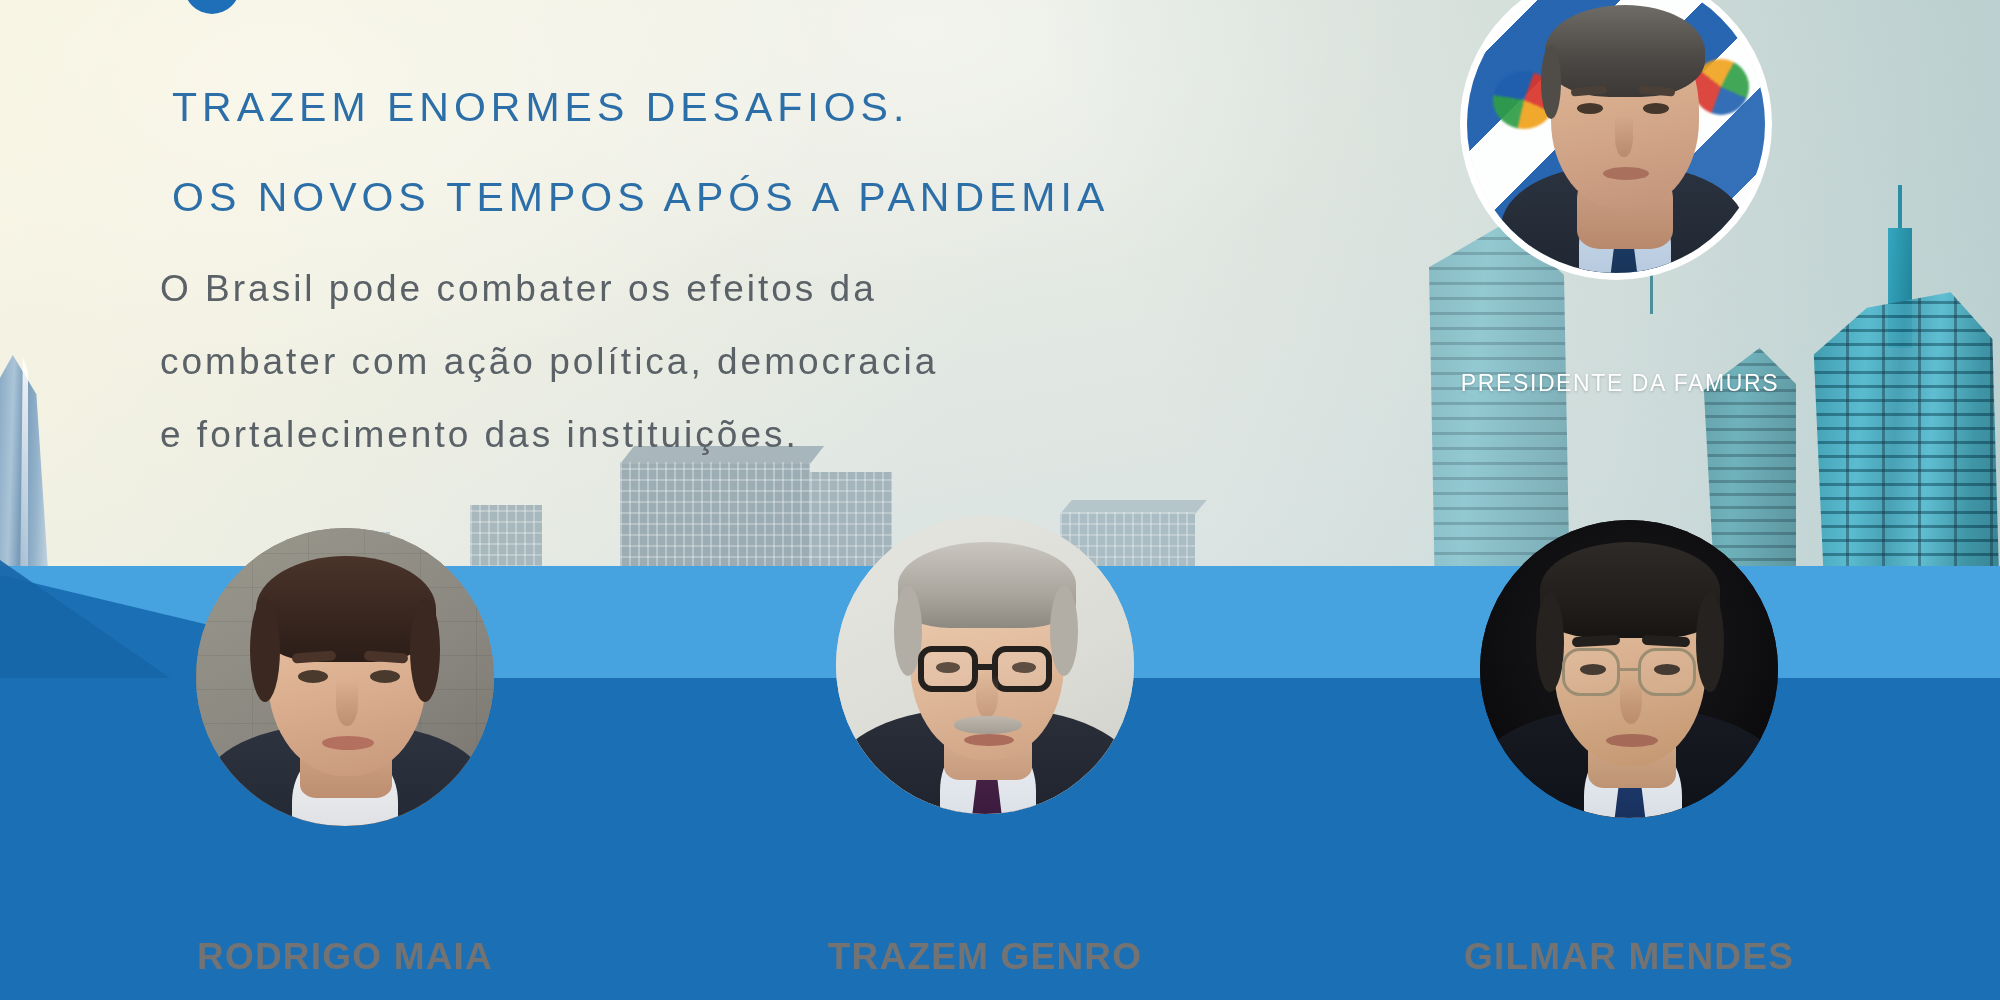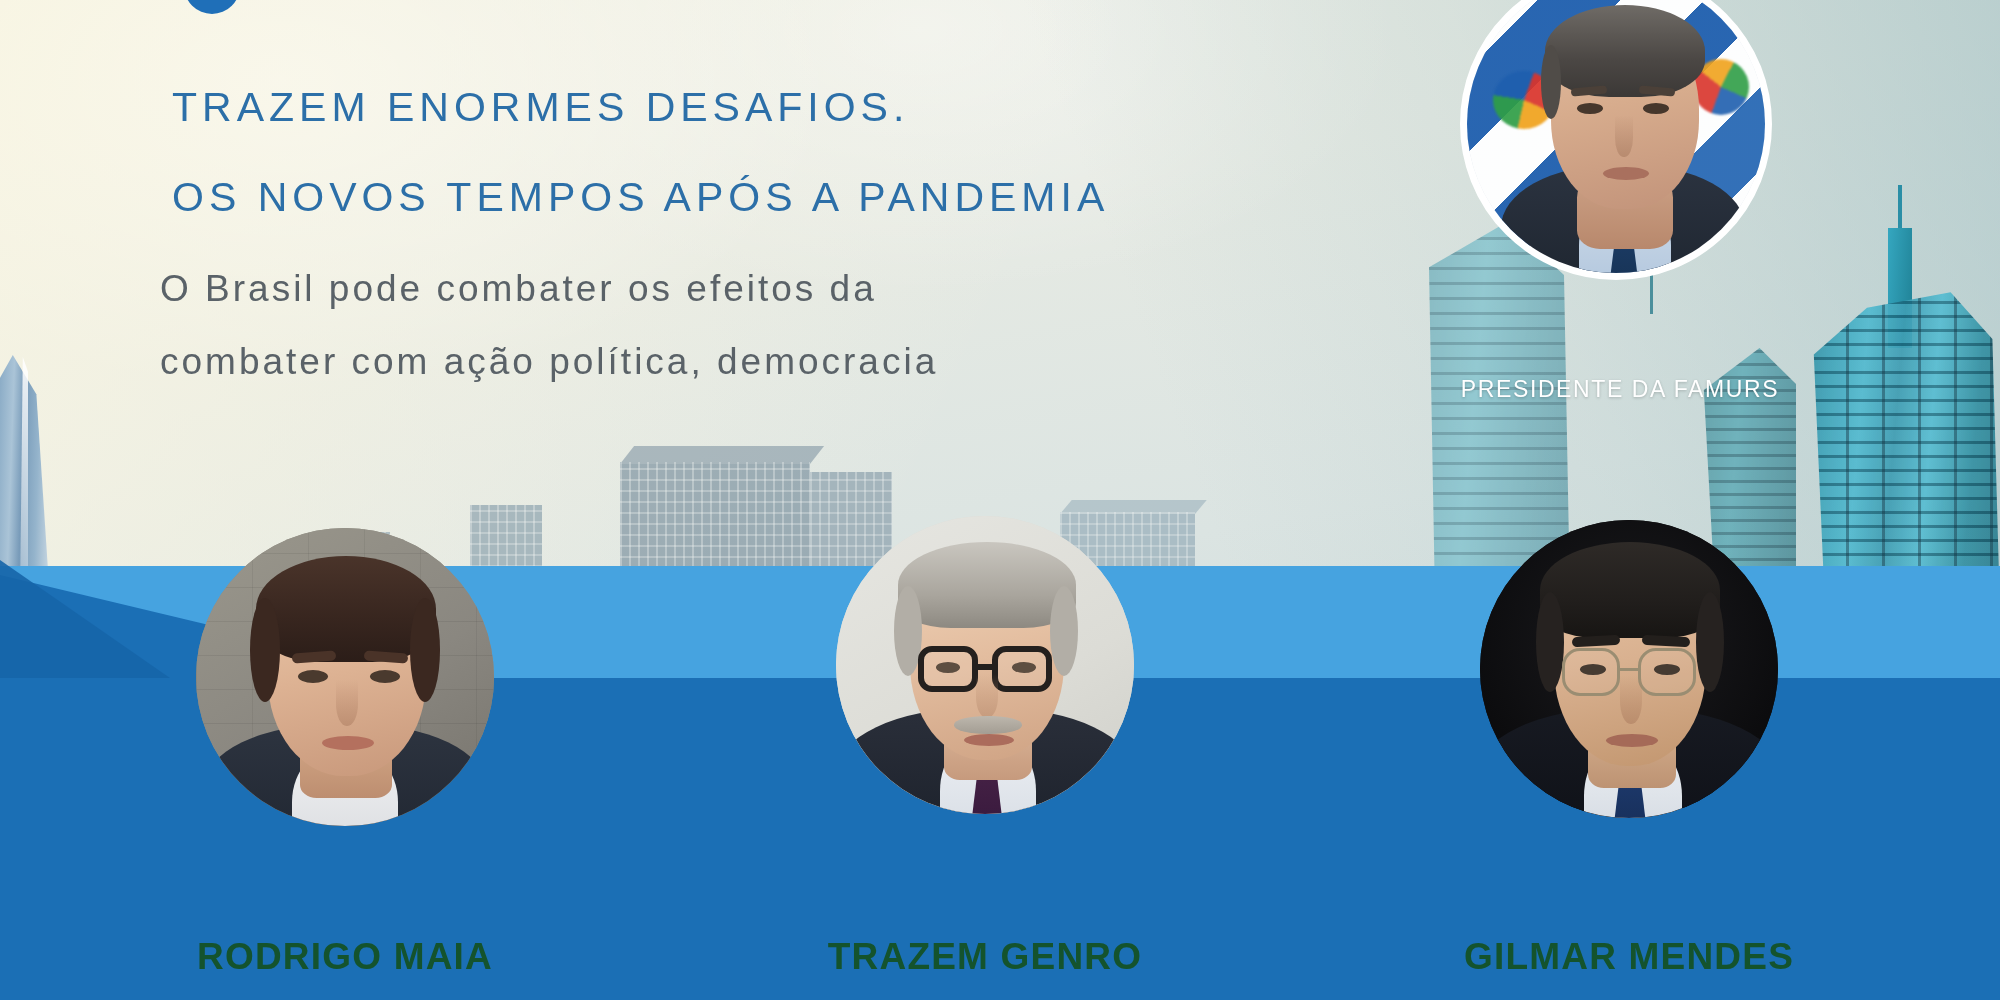--- a/index.html
+++ b/index.html
@@ -348,28 +348,28 @@
   
   .cap-hassen {
     position:absolute; left:1410px; top:358px; width:420px; text-align:center;
   }
   .cap-hassen .nm {
     color:#ffffff; font-size:34px; font-weight:bold; letter-spacing:1.4px;
     text-shadow:0 1px 3px rgba(0,0,0,0.25);
     font-family:"Liberation Sans", sans-serif;
   }
   .cap-hassen .rl {
-    color:#ffffff; font-size:23px; font-weight:400; letter-spacing:1.6px; margin-top:18px;
+    color:#ffffff; font-size:23px; font-weight:400; letter-spacing:1.6px; margin-top:12px;
     text-shadow:0 1px 3px rgba(0,0,0,0.22);
     font-family:"Liberation Sans", sans-serif;
   }
 
   .cap-bottom { position:absolute; width:420px; text-align:center; }
   .cap-bottom .nm {
-    color:#14532d; font-size:37px; font-weight:bold; letter-spacing:1.2px;
+    color:#737373; font-size:37px; font-weight:bold; letter-spacing:1.2px;
     font-family:"Liberation Sans", sans-serif; white-space:nowrap;
   }
   .cap-bottom .rl {
     color:#cfe3f6; font-size:22px; letter-spacing:1.2px; margin-top:8px;
     font-family:"Liberation Sans", sans-serif; white-space:nowrap;
   }
   .cap-maia   { left:135px;  top:936px; }
   .cap-genro  { left:775px;  top:936px; }
   .cap-mendes { left:1419px; top:936px; }
 </style>
@@ -428,20 +428,21 @@
   <div class="top-dot"></div>
 
   <div class="headline">
     <div class="ln">TRAZEM ENORMES DESAFIOS.</div>
     <div class="ln">OS NOVOS TEMPOS APÓS A PANDEMIA</div>
   </div>
 
   <div class="subcopy">
     <div class="ln">O Brasil pode combater os efeitos da</div>
     <div class="ln">combater com ação política, democracia</div>
+    <div class="ln">e fortalecimento das instituições.</div>
   </div>
 
   <div class="portrait p-hassen">
     <div class="hassen-bg"></div>
     <div class="hassen-logo-l"></div>
     <div class="hassen-logo-r"></div>
     <div class="hassen-suit"></div>
     <div class="hassen-shirt"></div>
     <div class="hassen-tie"></div>
     <div class="hassen-neck"></div>

